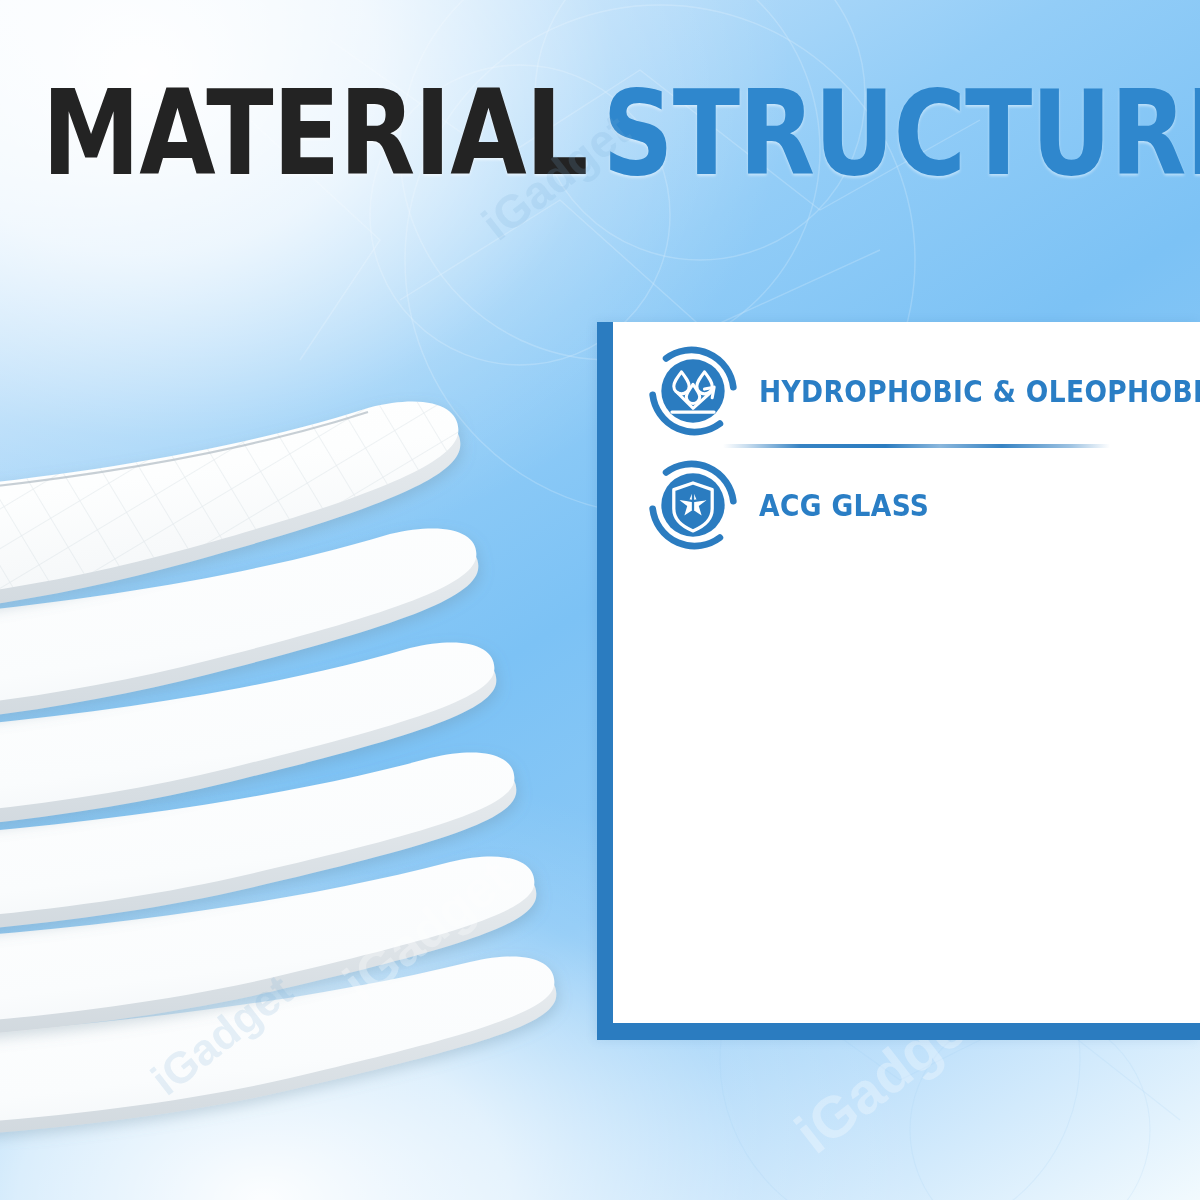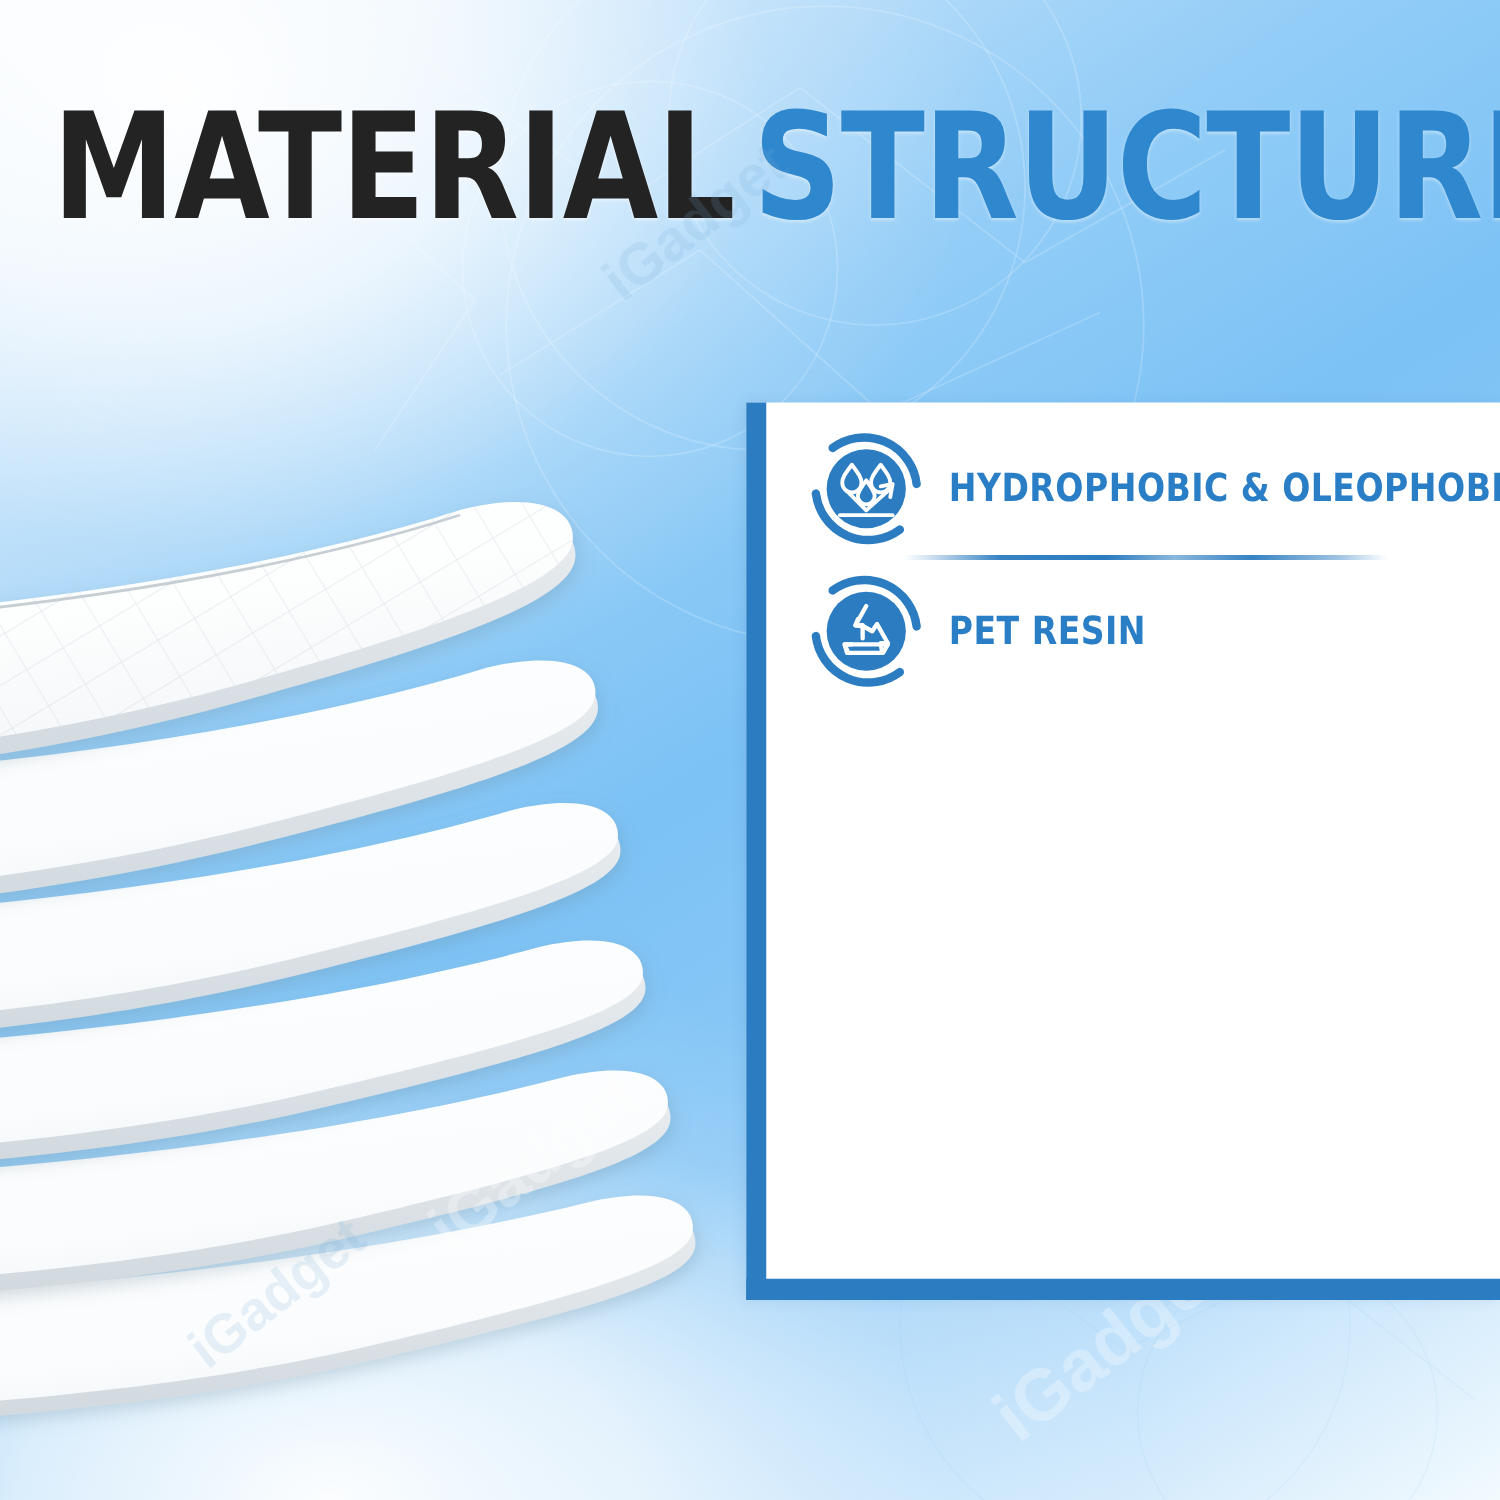--- a/index.html
+++ b/index.html
@@ -329,42 +329,43 @@
               <path d="M34 52 L 50 68 L 70 50"></path>
               <path d="M62 48 L 72 46 L 70 57"></path>
               <path d="M28 72 H 72"></path>
             </g>
           </svg>
         </div>
         <div class="feature-label">HYDROPHOBIC  &amp; OLEOPHOBIC COATING</div>
         <div class="divider"></div>
       </div>
 
-
-
       <div class="feature-row">
         <div class="feature-icon">
           <svg viewBox="0 0 100 100">
             <g fill="none" stroke="#2b7cc0" stroke-width="7" stroke-linecap="round">
               <path d="M 22 16 A 44 44 0 0 1 92 46"></path>
               <path d="M 78 84 A 44 44 0 0 1 8 54"></path>
             </g>
             <circle cx="50" cy="50" r="33" fill="#2b7cc0"></circle>
-            <g fill="none" stroke="#ffffff" stroke-width="3.6" stroke-linejoin="round" stroke-linecap="round">
-              <path d="M50 29 L 41 45 L 47 45 L 47 56"></path>
-              <path d="M43 40 L 41 45 L 47 46"></path>
-              <path d="M68 60 L 59 44 L 55 50 L 46 45"></path>
-              <path d="M68 60 L 62 60 L 63 66"></path>
-              <path d="M32 61 L 68 61 L 64 68 L 34 68 Z"></path>
-              <path d="M38 61 L 32 61 L 35 68"></path>
+            <path d="M50 27 L 70 34 V 54 C 70 66, 60 73, 50 77 C 40 73, 30 66, 30 54 V 34 Z" fill="none" stroke="#ffffff" stroke-width="3.4" stroke-linejoin="round"></path>
+            <g fill="#ffffff">
+              <path d="M50 36 L 54 45 L 64 45 L 56 51 L 59 61 L 50 55 L 41 61 L 44 51 L 36 45 L 46 45 Z"></path>
+            </g>
+            <g stroke="#2b7cc0" stroke-width="2.4" stroke-linecap="round">
+              <path d="M50 36 L 50 55"></path>
+              <path d="M50 46 L 62 44"></path>
+              <path d="M50 46 L 39 44"></path>
             </g>
           </svg>
         </div>
-        <div class="feature-label">PET RESIN</div>
+        <div class="feature-label">ACG GLASS</div>
         <div class="divider"></div>
       </div>
 
 
 
+
+
     </div>
   </div>
 
 </div>
 
 </body></html>

